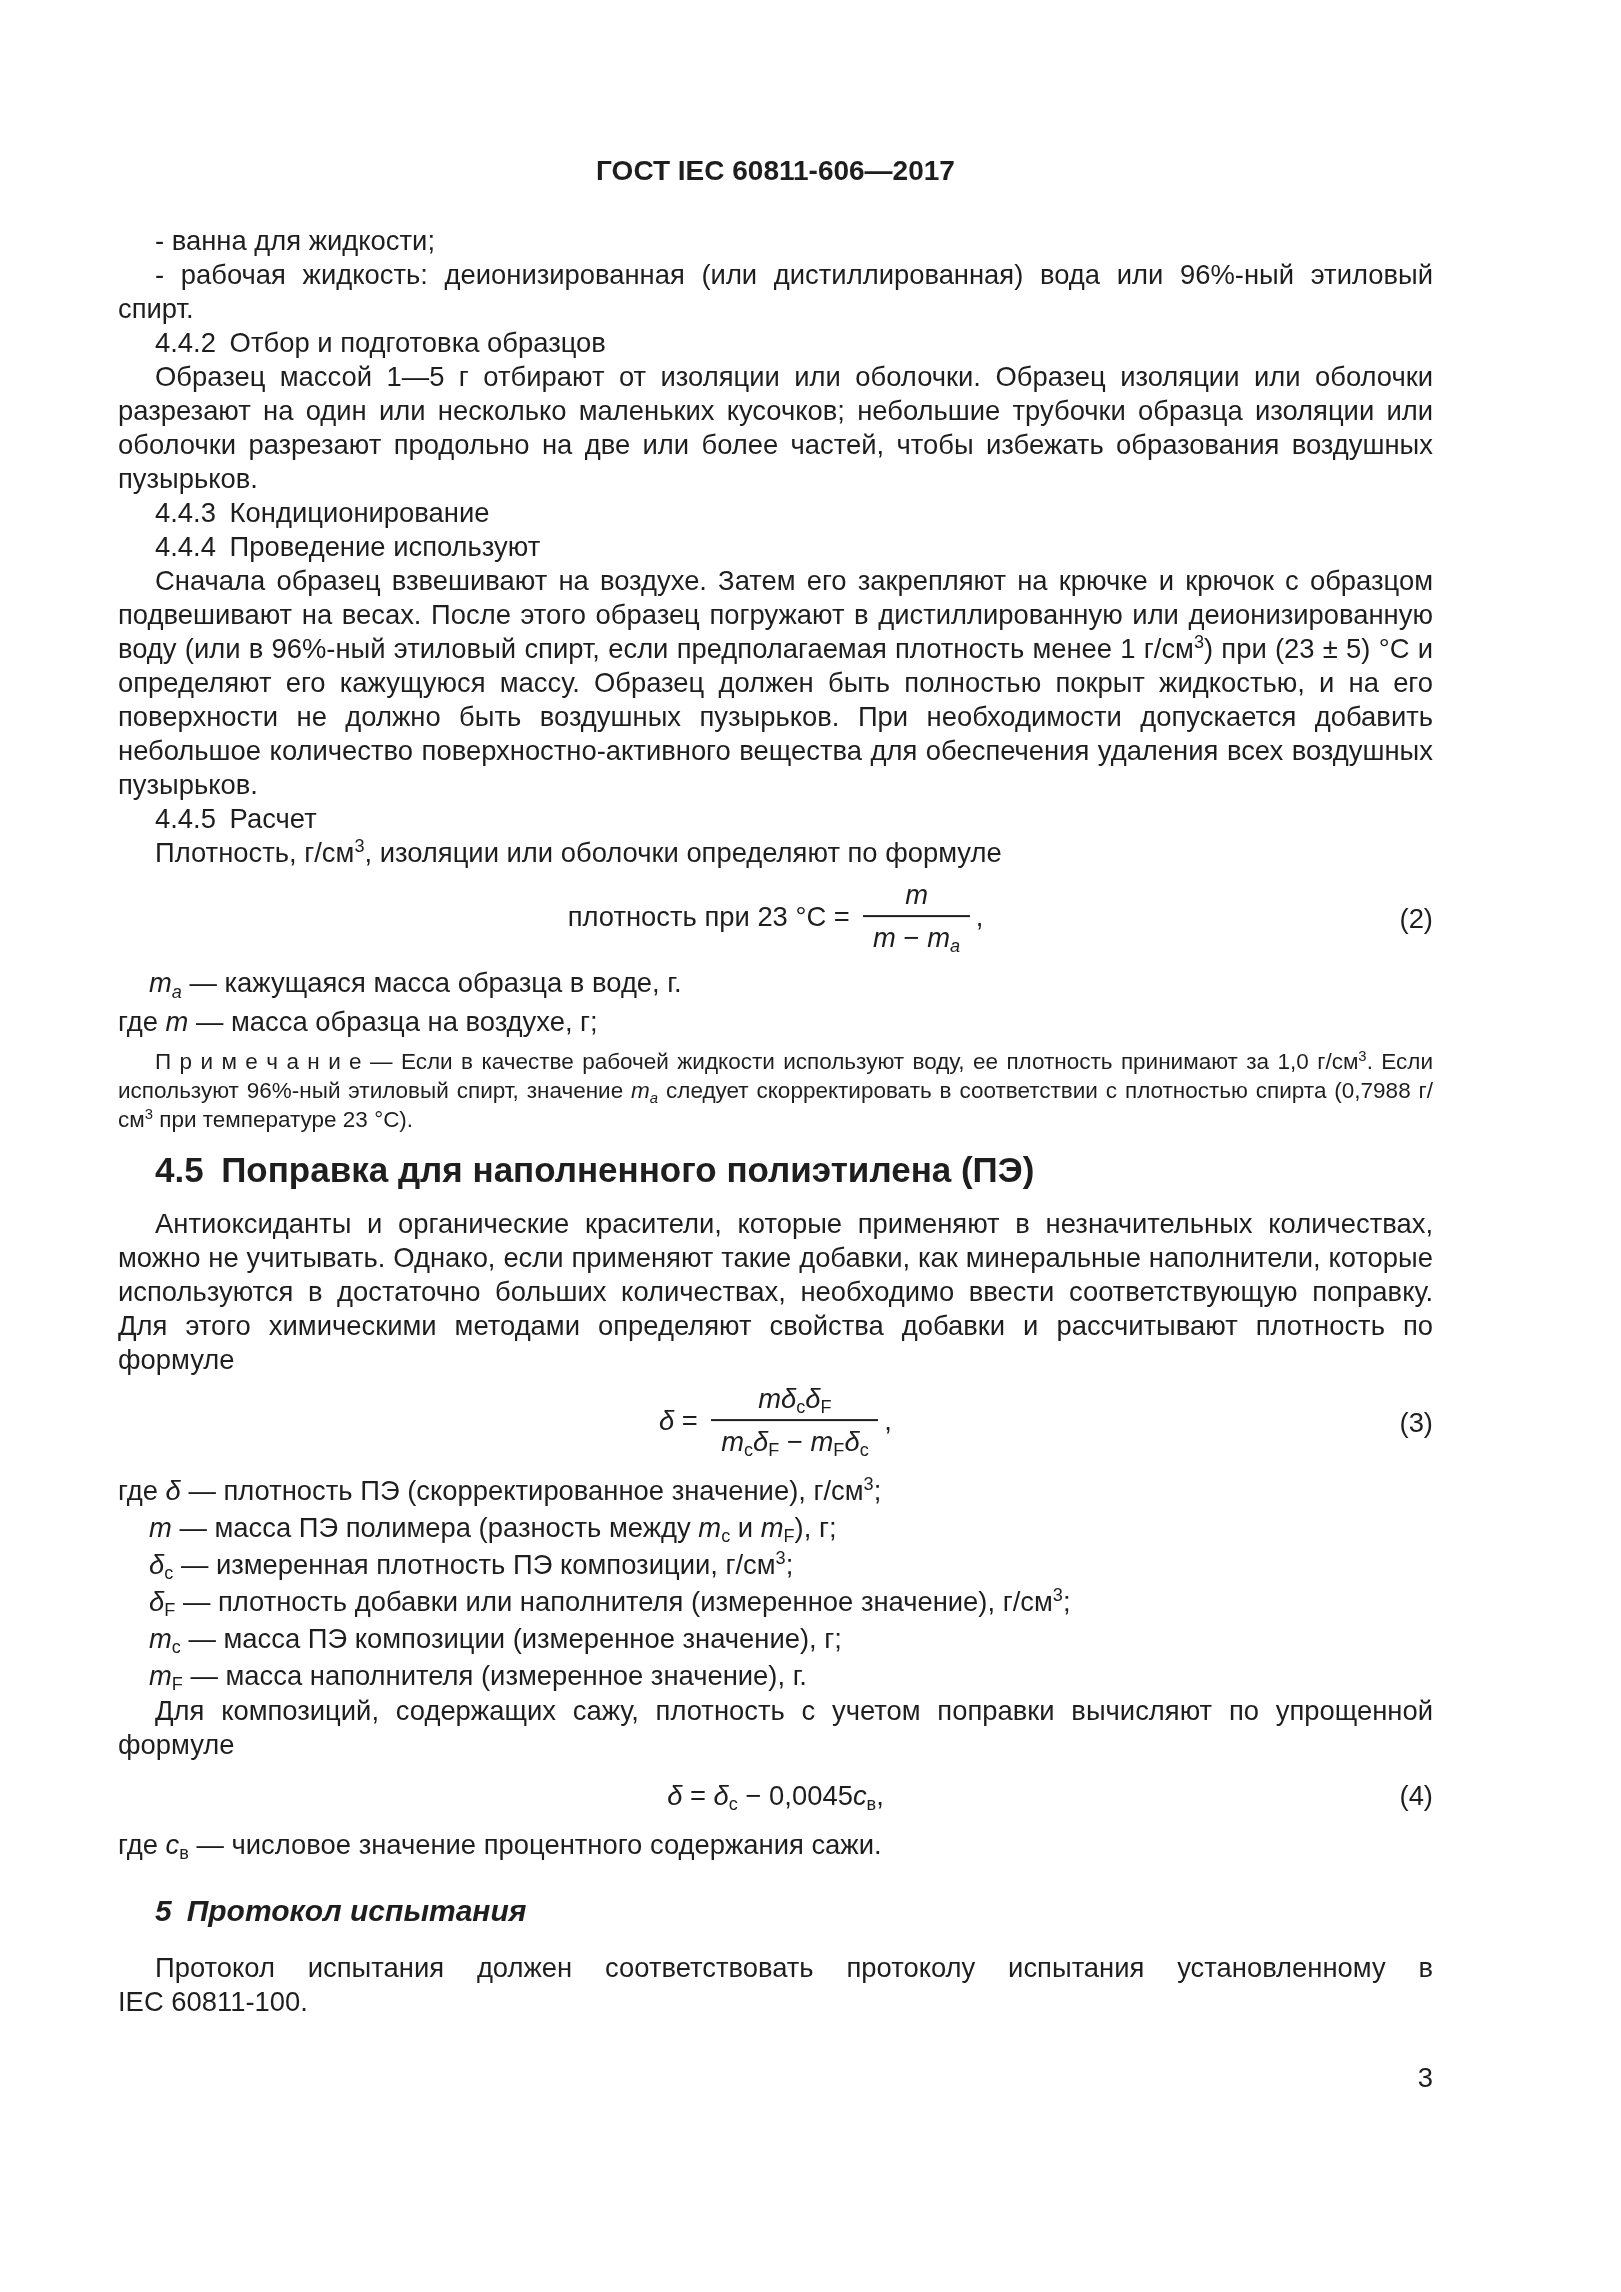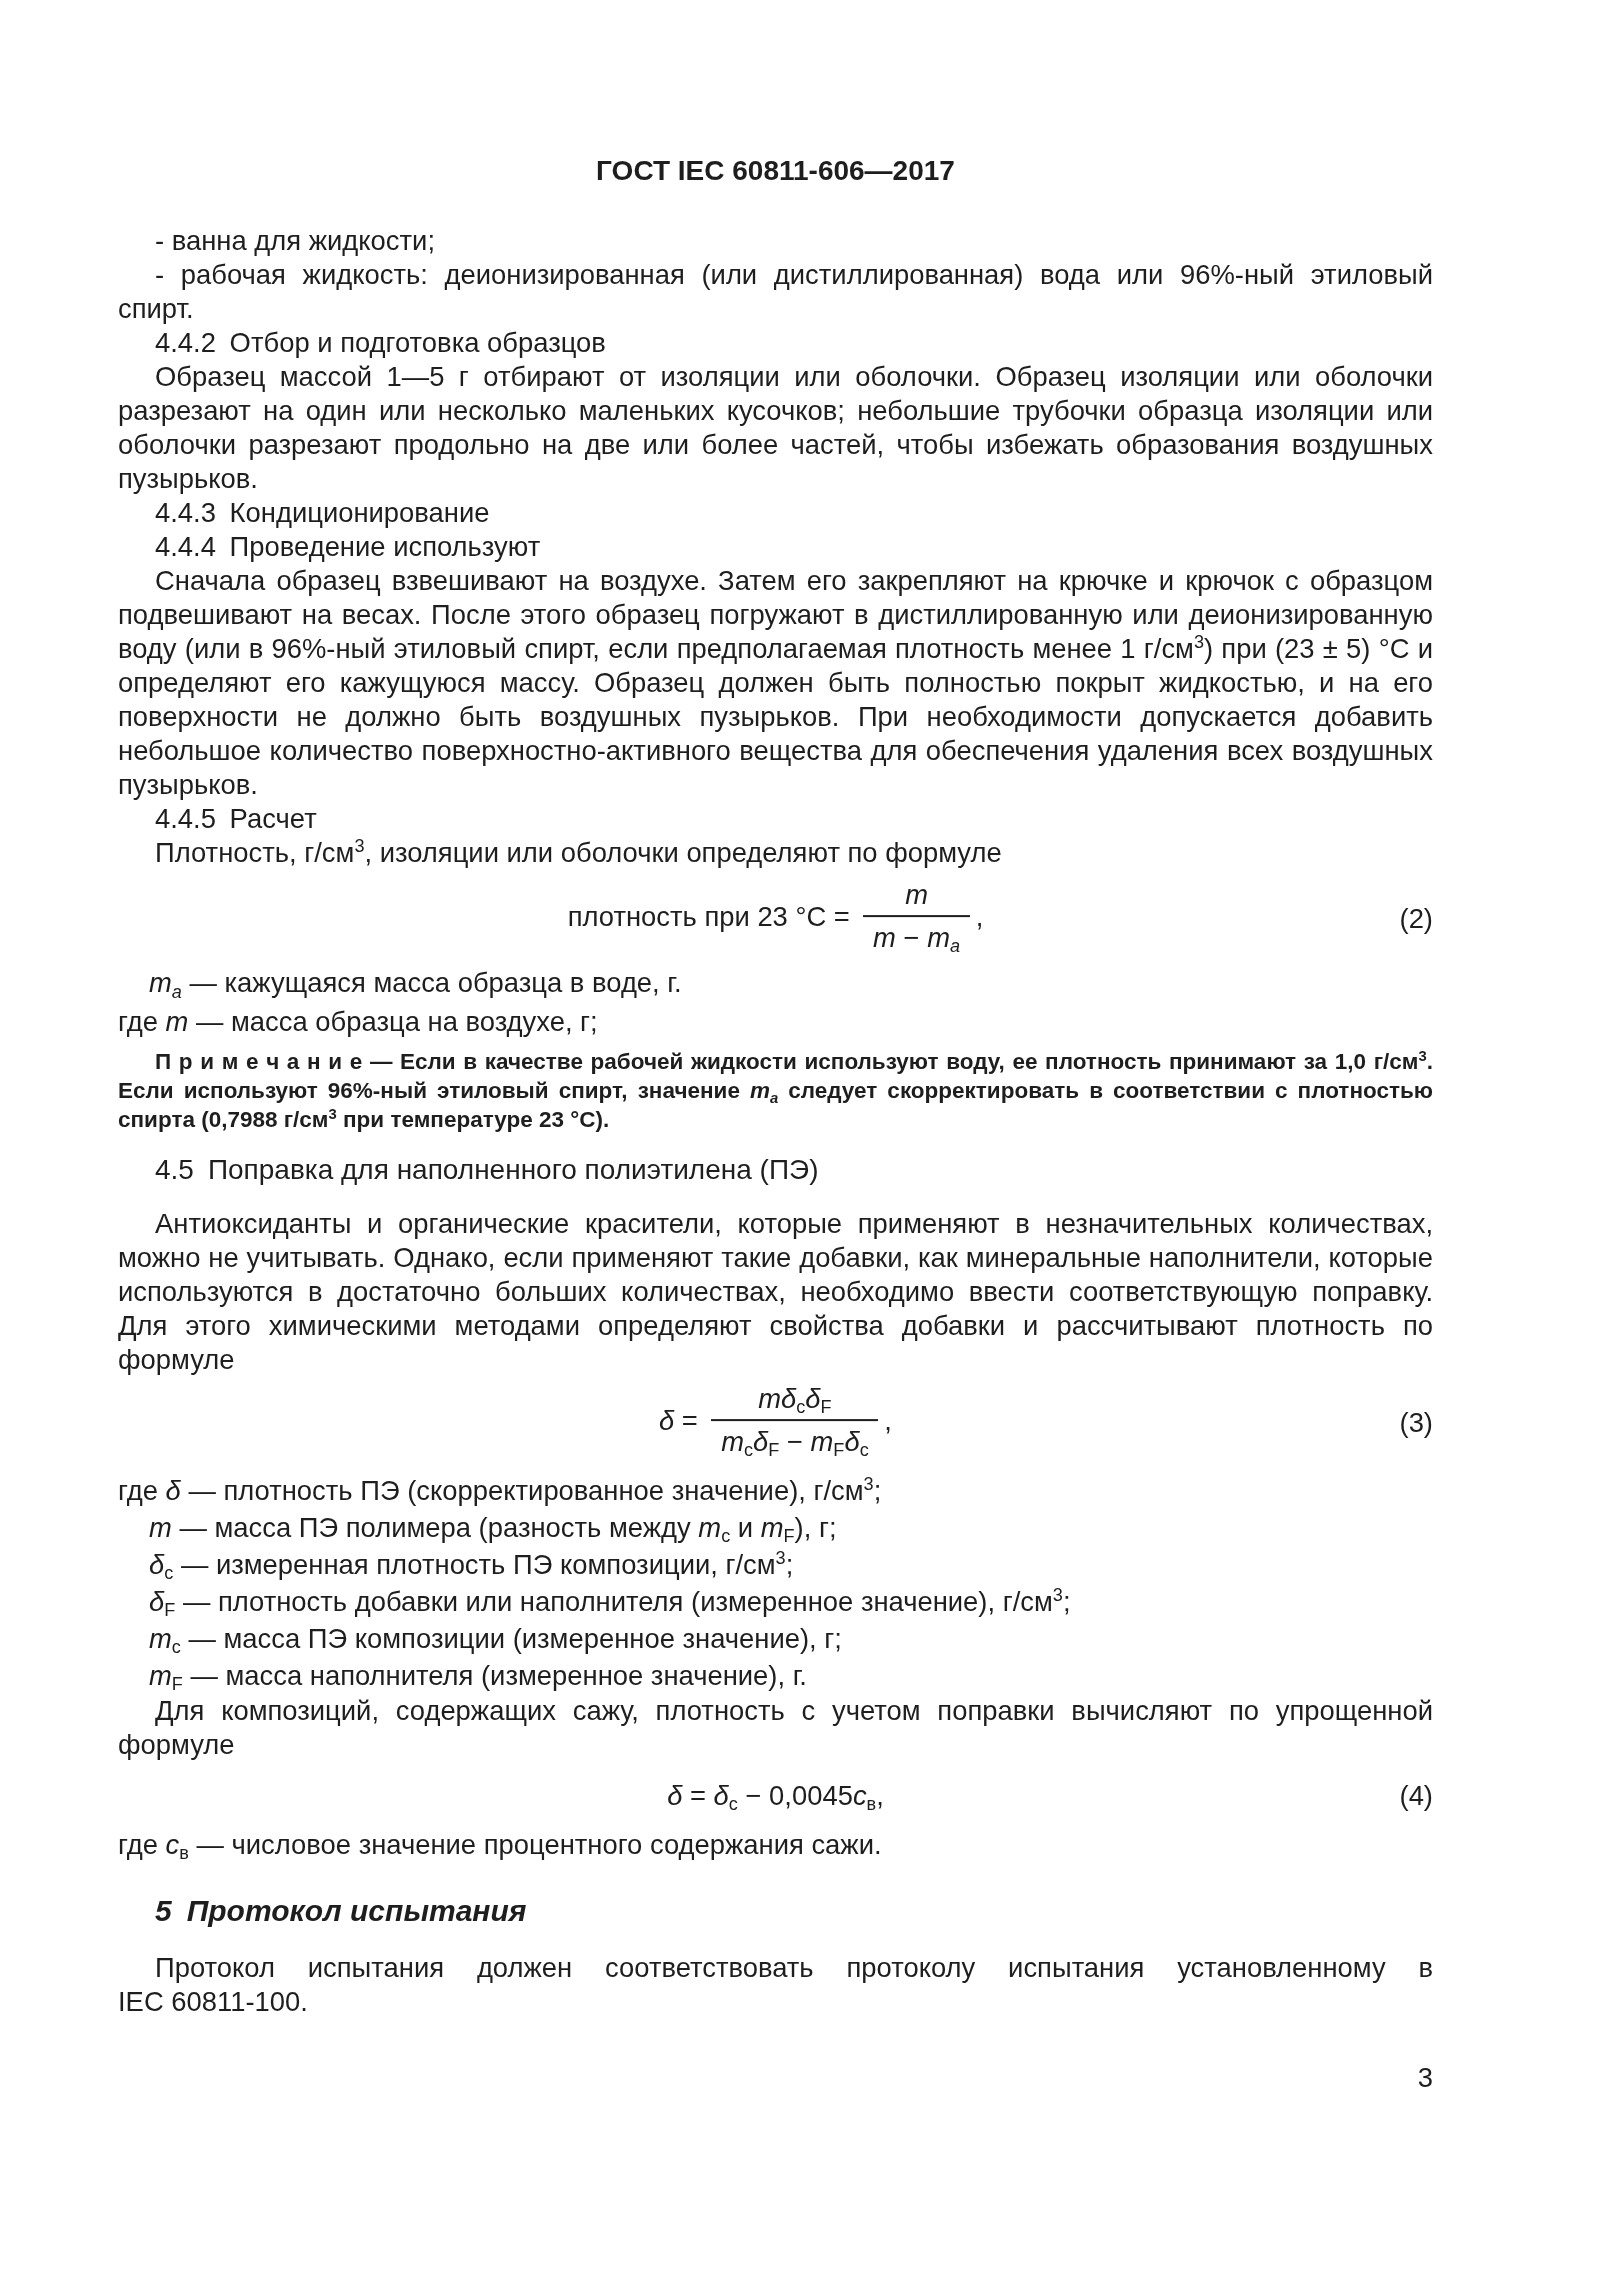--- a/index.html
+++ b/index.html
@@ -27,25 +27,24 @@
     text-indent: 37px;
     text-align: justify;
     line-height: 34px;
   }
   .note {
     margin-top: 5.9px;
     font-size: 22.5px;
     line-height: 29px;
     text-indent: 37px;
     text-align: justify;
-    font-weight: bold;
   }
   .h45 {
-    font-weight: normal;
-    font-size: 28px;
+    font-weight: bold;
+    font-size: 35px;
     line-height: 31px;
     margin: 19.6px 0 21.6px;
     text-indent: 37px;
   }
   .h5 {
     font-weight: bold;
     font-size: 30px;
     line-height: 35px;
     margin: 29px 0 23.5px;
     text-indent: 37px;

